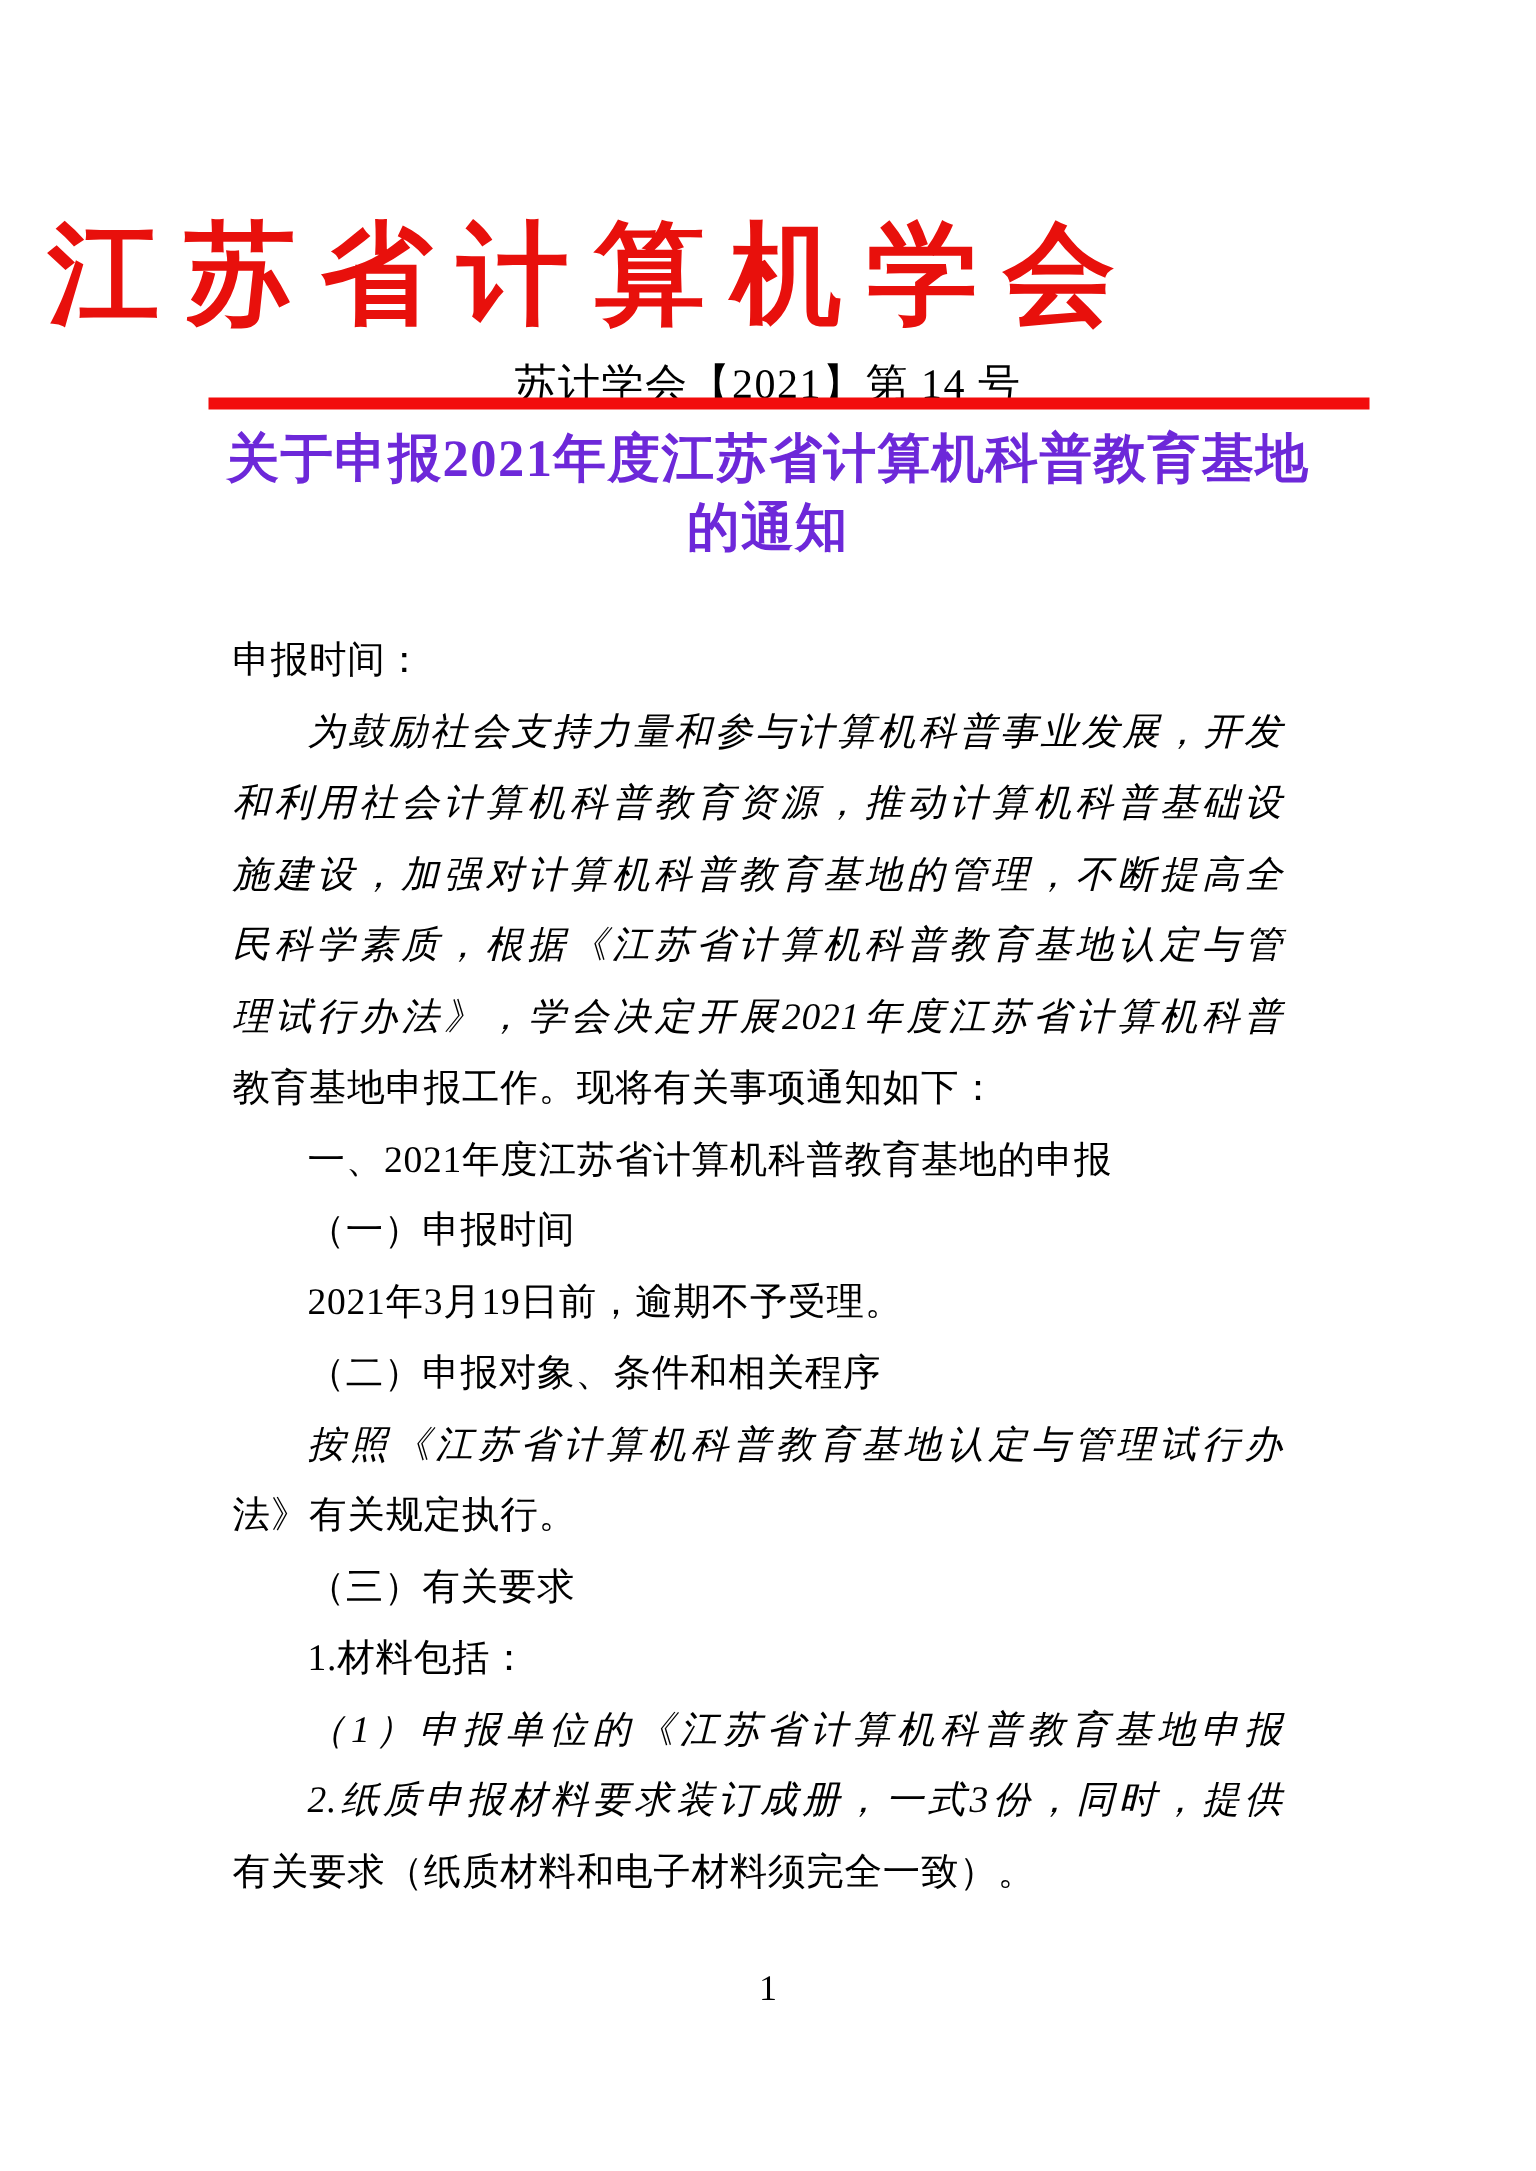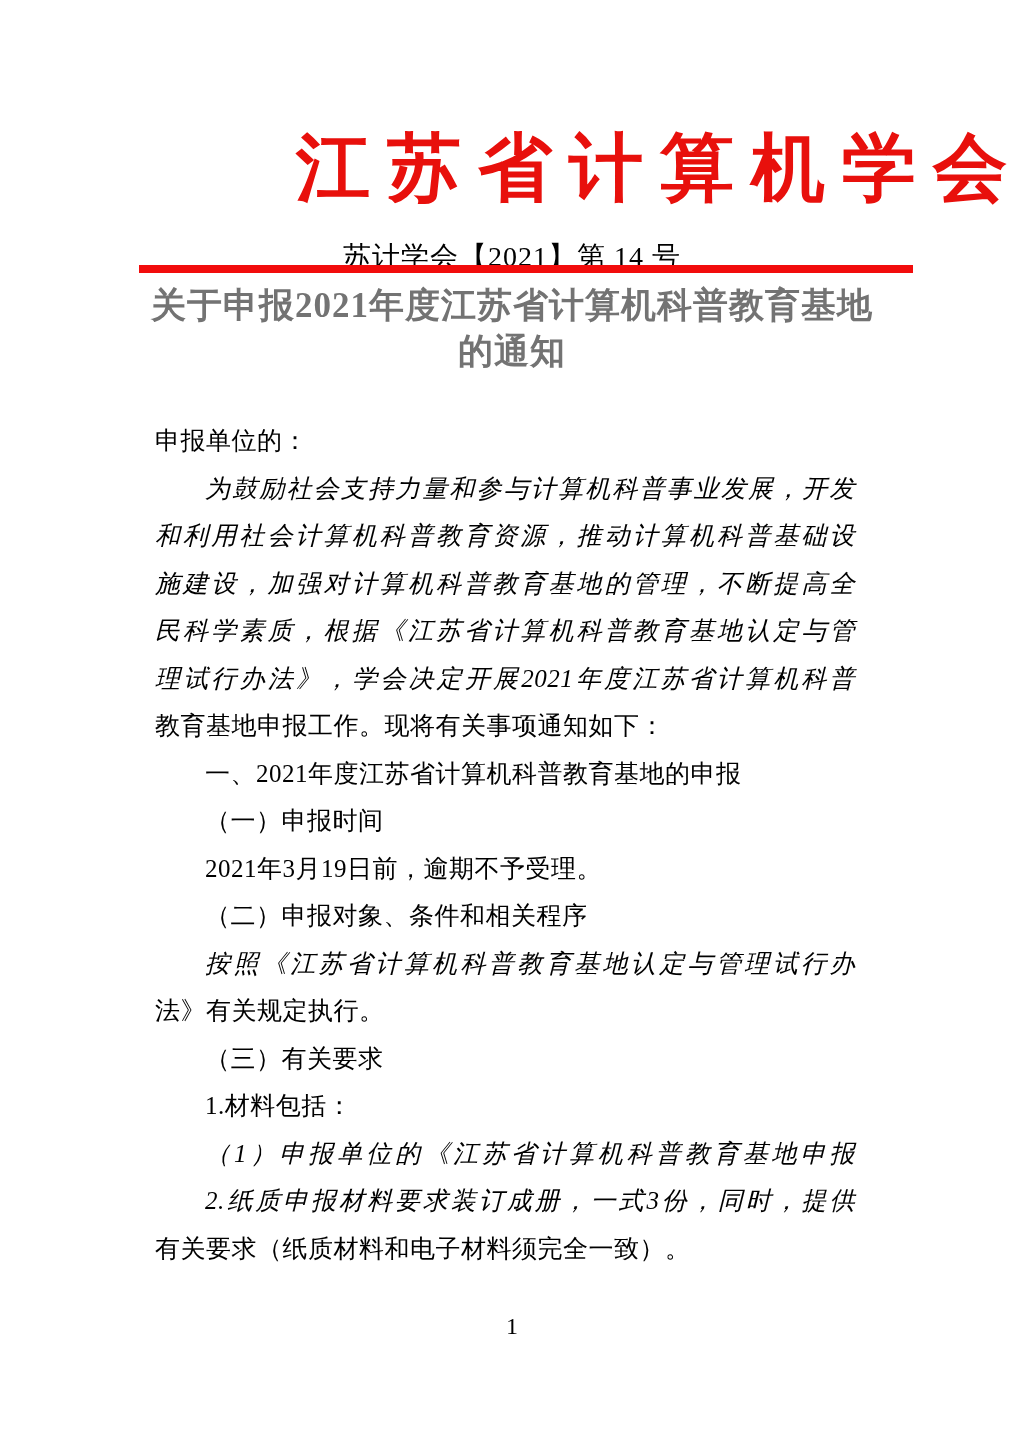--- a/index.html
+++ b/index.html
@@ -11,30 +11,30 @@
     position:relative;
     width:1024px;
     height:1447px;
     background:#ffffff;
     font-family:"Liberation Serif","DejaVu Serif",serif;
     color:#000000;
     overflow:hidden;
   }
   .org-title{
     position:absolute;
-    top:124px;
+    top:140px;
     left:0;
     width:100%;
-    text-align:right;
+    text-align:left;
     font-size:74px;
     line-height:88px;
     font-weight:bold;
     color:var(--header-red);
     letter-spacing:17px;
-    padding-left:20px;
+    padding-left:32px;
     box-sizing:border-box;
     white-space:nowrap;
   }
   .doc-number{
     position:absolute;
     top:228px;
     left:0;
     width:100%;
     text-align:center;
     font-size:28px;
@@ -55,21 +55,21 @@
   .doc-title{
     position:absolute;
     top:283px;
     left:0;
     width:100%;
     text-align:center;
     font-size:35px;
     line-height:46px;
     font-weight:bold;
     letter-spacing:1px;
-    color:#737373;
+    color:#6d28d9;
   }
   .body-text{
     position:absolute;
     top:417px;
     left:155px;
     width:700px;
     font-size:25px;
     color:#000000;
   }
   .line{
@@ -106,21 +106,21 @@
   <div class="doc-number">苏计学会【2021】第 14 号</div>
 
   <div class="red-rule"></div>
 
   <div class="doc-title">
     <div>关于申报2021年度江苏省计算机科普教育基地</div>
     <div>的通知</div>
   </div>
 
   <div class="body-text" id="body-lines">
-      <div class="line">申报单位的：</div>
+      <div class="line">申报时间：</div>
       <div class="line indent just">为鼓励社会支持力量和参与计算机科普事业发展，开发</div>
       <div class="line just">和利用社会计算机科普教育资源，推动计算机科普基础设</div>
       <div class="line just">施建设，加强对计算机科普教育基地的管理，不断提高全</div>
       <div class="line just">民科学素质，根据《江苏省计算机科普教育基地认定与管</div>
       <div class="line just">理试行办法》，学会决定开展2021年度江苏省计算机科普</div>
       <div class="line">教育基地申报工作。现将有关事项通知如下：</div>
       <div class="line indent">一、2021年度江苏省计算机科普教育基地的申报</div>
       <div class="line indent">（一）申报时间</div>
       <div class="line indent">2021年3月19日前，逾期不予受理。</div>
       <div class="line indent">（二）申报对象、条件和相关程序</div>

